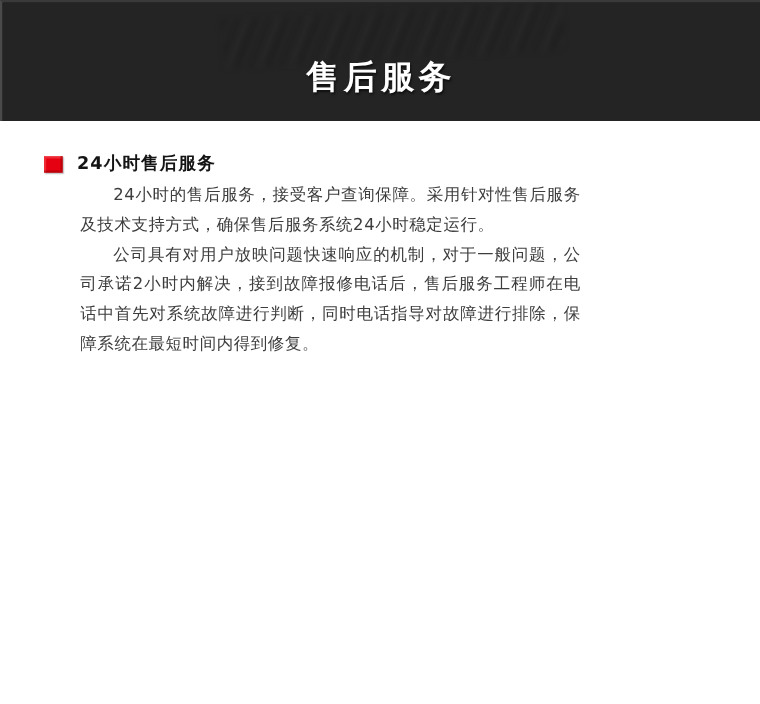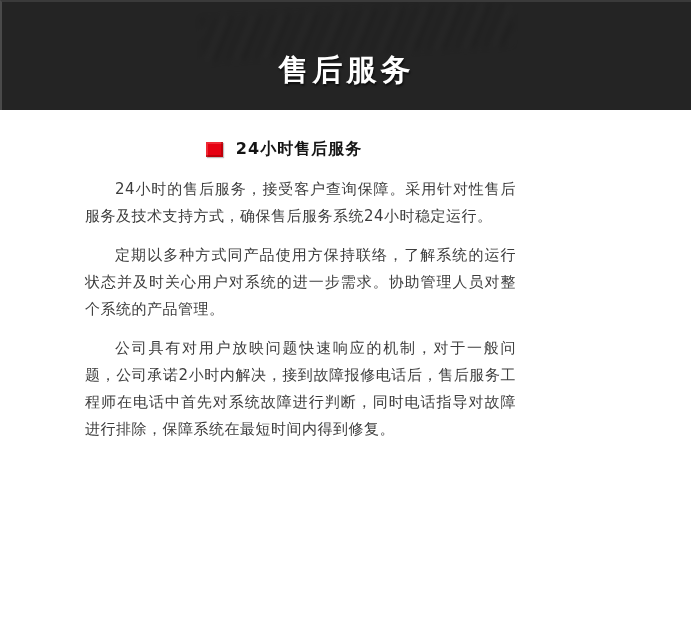--- a/index.html
+++ b/index.html
@@ -57,41 +57,40 @@
     transform: rotate(-3deg);
   }
   
   .content {
     padding: 24px 36px 0 40px;
   }
   .svc-head {
     display: flex;
     align-items: center;
     height: 30px;
-    justify-content: center;
   }
   .bullet {
     flex: 0 0 auto;
     width: 17px;
     height: 15px;
     background: #e60112;
     box-shadow: inset -2px -2px 0 rgba(140,0,0,0.45),
                 inset 2px 2px 0 rgba(255,120,120,0.35),
                 1px 1px 1px rgba(0,0,0,0.25);
     margin-right: 13px;
   }
   .svc-head h2 {
     margin: 0;
     font-size: 16px;
     font-weight: bold;
     color: #141414;
     letter-spacing: 1px;
   }
   .svc p {
-    margin: 12px;
+    margin: 0;
     padding-left: 33px;
     font-size: 15px;
     line-height: 27px;
     color: #3d3d3d;
     text-indent: 2em;
     text-align: justify;
     letter-spacing: 0.5px;
   }
 </style>
 </head>
@@ -108,21 +107,20 @@
 
     <section class="svc">
       <div class="svc-head">
         <span class="bullet"></span>
         <h2>24小时售后服务</h2>
       </div>
       <p>24小时的售后服务，接受客户查询保障。采用针对性售后服务及技术支持方式，确保售后服务系统24小时稳定运行。</p>
     </section>
 
     <section class="svc">
-      <p>定期以多种方式同产品使用方保持联络，了解系统的运行状态并及时关心用户对系统的进一步需求。协助管理人员对整个系统的产品管理。</p>
     </section>
 
     <section class="svc">
       <p>公司具有对用户放映问题快速响应的机制，对于一般问题，公司承诺2小时内解决，接到故障报修电话后，售后服务工程师在电话中首先对系统故障进行判断，同时电话指导对故障进行排除，保障系统在最短时间内得到修复。</p>
     </section>
 
 
   </main>
 </div>
 

